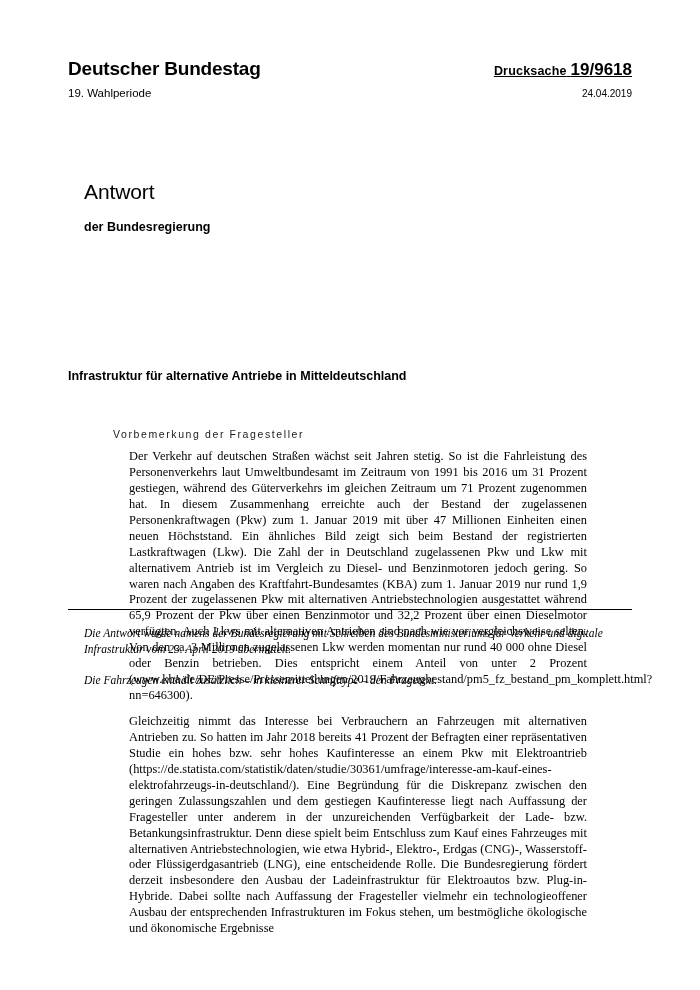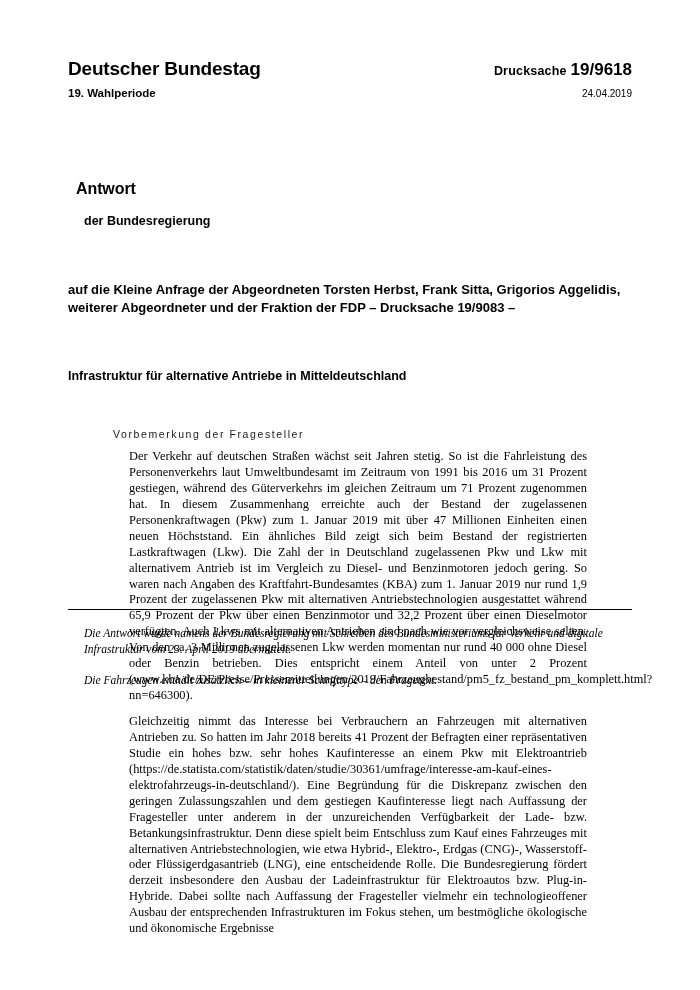--- a/index.html
+++ b/index.html
@@ -40,58 +40,59 @@
     font-weight: bold;
     font-size: 19px;
     letter-spacing: -0.2px;
     color: #000;
   }
   .ds-block {
     font-family: "Liberation Sans", sans-serif;
     font-size: 13.5px;
     font-weight: bold;
     white-space: nowrap;
+    text-decoration: underline;
   }
   .ds-label {
     font-weight: bold;
     font-size: 12.5px;
     letter-spacing: 0.2px;
   }
   .ds-number {
     font-size: 17px;
     font-weight: bold;
   }
   .header-row2 {
     display: flex;
     align-items: baseline;
     justify-content: space-between;
     margin-top: 7px;
   }
   .wahlperiode {
     font-family: "Liberation Sans", sans-serif;
-    font-weight: bold;
+    font-weight: normal;
     font-size: 11.5px;
   }
   .datum {
     font-family: "Liberation Sans", sans-serif;
     font-size: 10px;
   }
 
   
   .titleblock {
     position: absolute;
     left: 68px;
     right: 68px;
     top: 180px;
     font-family: "Liberation Sans", sans-serif;
   }
   .antwort {
-    font-size: 16px;
-    font-weight: bold;
-    margin: 0 0 9px 8px;
+    font-size: 21px;
+    font-weight: normal;
+    margin: 0 0 9px 16px;
     letter-spacing: -0.1px;
   }
   .von {
     font-size: 12.5px;
     font-weight: bold;
     margin: 16px;
   }
   .anfrage {
     position: absolute;
     left: 68px;
@@ -174,21 +175,20 @@
       <div class="wahlperiode">19. Wahlperiode</div>
       <div class="datum">24.04.2019</div>
     </div>
   </div>
 
   <div class="titleblock">
     <div class="antwort">Antwort</div>
     <div class="von">der Bundesregierung</div>
   </div>
 
-  <div class="anfrage">auf die Kleine Anfrage der Abgeordneten Torsten Herbst, Frank Sitta, Grigorios Aggelidis, weiterer Abgeordneter und der Fraktion der FDP – Drucksache 19/9083 –</div>
 
   <div class="thema">Infrastruktur für alternative Antriebe in Mitteldeutschland</div>
 
   <div class="body-text">
     <div class="vorbemerkung">Vorbemerkung der Fragesteller</div>
     <p class="para">Der Verkehr auf deutschen Straßen wächst seit Jahren stetig. So ist die Fahrleistung des Personenverkehrs laut Umweltbundesamt im Zeitraum von 1991 bis 2016 um 31 Prozent gestiegen, während des Güterverkehrs im gleichen Zeitraum um 71 Prozent zugenommen hat. In diesem Zusammenhang erreichte auch der Bestand der zugelassenen Personenkraftwagen (Pkw) zum 1. Januar 2019 mit über 47 Millionen Einheiten einen neuen Höchststand. Ein ähnliches Bild zeigt sich beim Bestand der registrierten Lastkraftwagen (Lkw). Die Zahl der in Deutschland zugelassenen Pkw und Lkw mit alternativem Antrieb ist im Vergleich zu Diesel- und Benzinmotoren jedoch gering. So waren nach Angaben des Kraftfahrt-Bundesamtes (KBA) zum 1. Januar 2019 nur rund 1,9 Prozent der zugelassenen Pkw mit alternativen Antriebstechnologien ausgestattet während 65,9 Prozent der Pkw über einen Benzinmotor und 32,2 Prozent über einen Dieselmotor verfügten. Auch Lkws mit alternativen Antrieben sind nach wie vor vergleichsweise selten. Von den ca. 3 Millionen zugelassenen Lkw werden momentan nur rund 40 000 ohne Diesel oder Benzin betrieben. Dies entspricht einem Anteil von unter 2 Prozent (www.kba.de/DE/Presse/Pressemitteilungen/2019/Fahrzeugbestand/pm5_fz_bestand_pm_komplett.html?nn=646300).</p>
     <p class="para">Gleichzeitig nimmt das Interesse bei Verbrauchern an Fahrzeugen mit alternativen Antrieben zu. So hatten im Jahr 2018 bereits 41 Prozent der Befragten einer repräsentativen Studie ein hohes bzw. sehr hohes Kaufinteresse an einem Pkw mit Elektroantrieb (https://de.statista.com/statistik/daten/studie/30361/umfrage/interesse-am-kauf-eines-elektrofahrzeugs-in-deutschland/). Eine Begründung für die Diskrepanz zwischen den geringen Zulassungszahlen und dem gestiegen Kaufinteresse liegt nach Auffassung der Fragesteller unter anderem in der unzureichenden Verfügbarkeit der Lade- bzw. Betankungsinfrastruktur. Denn diese spielt beim Entschluss zum Kauf eines Fahrzeuges mit alternativen Antriebstechnologien, wie etwa Hybrid-, Elektro-, Erdgas (CNG)-, Wasserstoff- oder Flüssigerdgasantrieb (LNG), eine entscheidende Rolle. Die Bundesregierung fördert derzeit insbesondere den Ausbau der Ladeinfrastruktur für Elektroautos bzw. Plug-in-Hybride. Dabei sollte nach Auffassung der Fragesteller vielmehr ein technologieoffener Ausbau der entsprechenden Infrastrukturen im Fokus stehen, um bestmögliche ökologische und ökonomische Ergebnisse</p>
   </div>
 
   <div class="footer">

